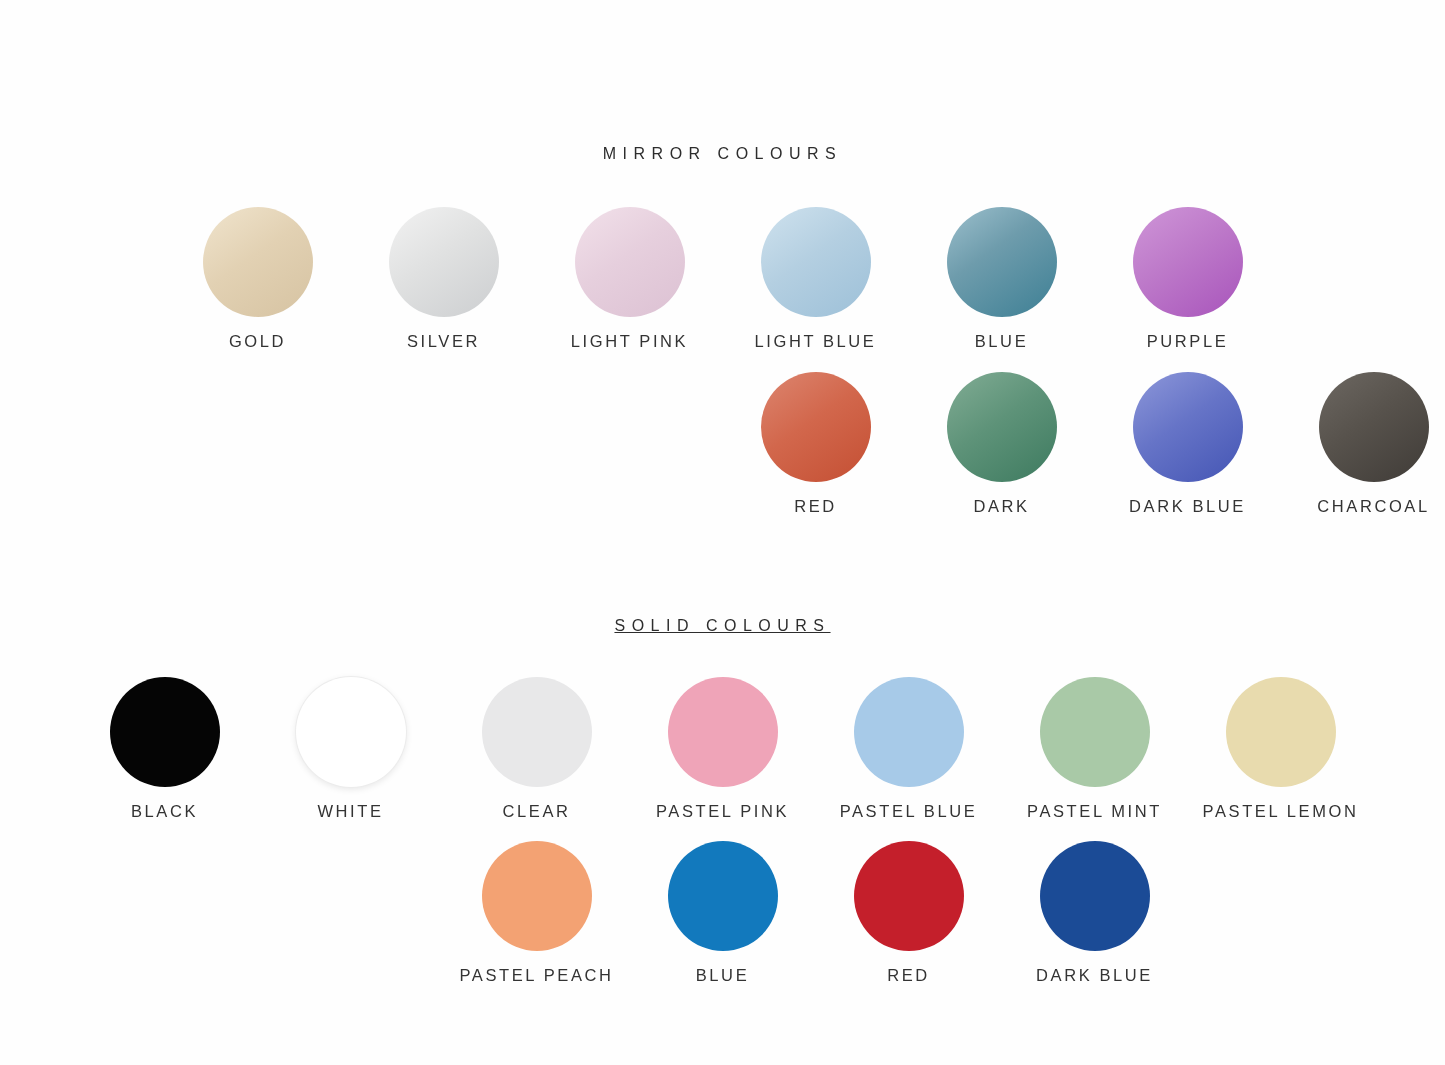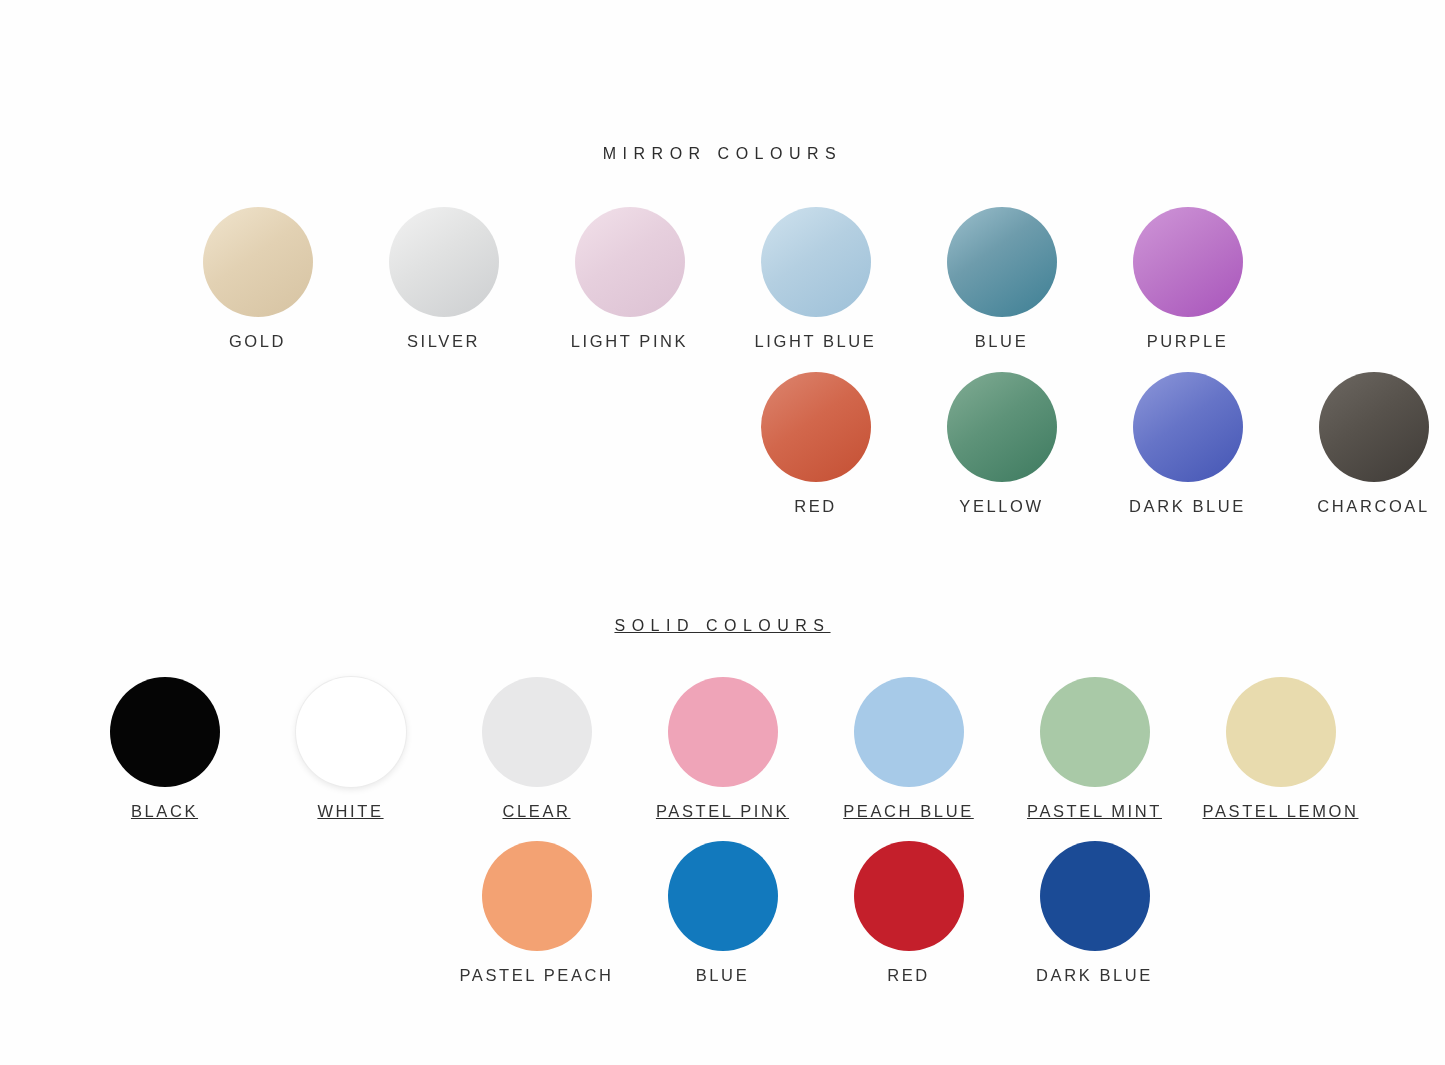--- a/index.html
+++ b/index.html
@@ -69,21 +69,21 @@
     letter-spacing: 2.6px;
     color: #333333;
     white-space: nowrap;
     text-align: center;
     line-height: 1;
   }
 
   
   #mirror-row-1 { top: 207px; }
   #mirror-row-2 { top: 372px; }
-  #solid-row-1  { top: 677px; text-decoration: underline; }
+  #solid-row-1  { top: 677px; }
   #solid-row-2  { top: 841px; }
 
   
   .offset-2 { padding-left: 372px; }
   .offset-half { padding-left: 93px; }
 </style>
 </head>
 <body style="background: rgb(254, 254, 254);">
 
 <div class="page">
@@ -117,21 +117,21 @@
     </div>
   </div>
 
   <div class="row offset-2" id="mirror-row-2">
     <div class="cell">
       <div class="swatch" style="background: linear-gradient(145deg, rgb(221, 134, 112) 0%, rgb(210, 103, 76) 45%, rgb(196, 79, 51) 100%);"></div>
       <div class="label">RED</div>
     </div>
     <div class="cell">
       <div class="swatch" style="background: linear-gradient(145deg, rgb(130, 173, 149) 0%, rgb(94, 147, 121) 45%, rgb(61, 122, 95) 100%);"></div>
-      <div class="label">YELLOW</div>
+      <div class="label">DARK</div>
     </div>
     <div class="cell">
       <div class="swatch" style="background: linear-gradient(145deg, rgb(142, 152, 218) 0%, rgb(102, 116, 199) 45%, rgb(68, 85, 180) 100%);"></div>
       <div class="label">DARK BLUE</div>
     </div>
     <div class="cell">
       <div class="swatch" style="background: linear-gradient(145deg, rgb(109, 104, 98) 0%, rgb(87, 82, 76) 45%, rgb(63, 59, 55) 100%);"></div>
       <div class="label">CHARCOAL</div>
     </div>
   </div>
@@ -150,21 +150,21 @@
     <div class="cell">
       <div class="swatch" style="background: rgb(232, 232, 233);"></div>
       <div class="label">CLEAR</div>
     </div>
     <div class="cell">
       <div class="swatch" style="background: rgb(239, 164, 184);"></div>
       <div class="label">PASTEL PINK</div>
     </div>
     <div class="cell">
       <div class="swatch" style="background: rgb(167, 202, 232);"></div>
-      <div class="label">PEACH BLUE</div>
+      <div class="label">PASTEL BLUE</div>
     </div>
     <div class="cell">
       <div class="swatch" style="background: rgb(169, 201, 167);"></div>
       <div class="label">PASTEL MINT</div>
     </div>
     <div class="cell">
       <div class="swatch" style="background: rgb(232, 219, 174);"></div>
       <div class="label">PASTEL LEMON</div>
     </div>
   </div>

